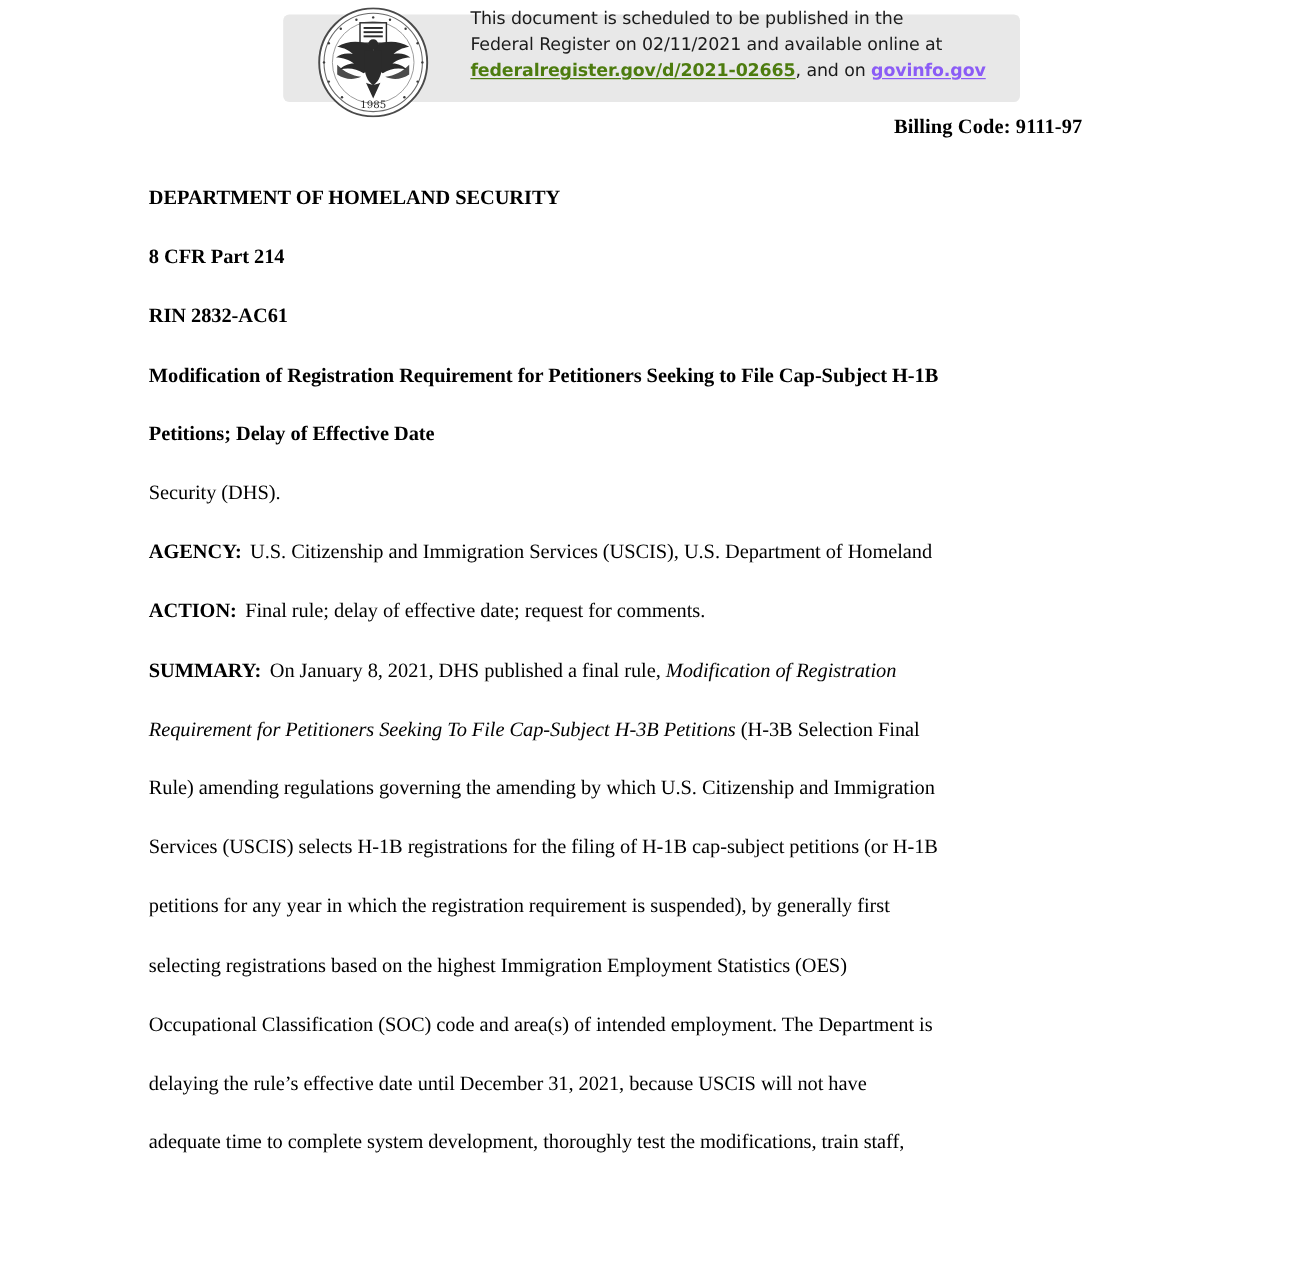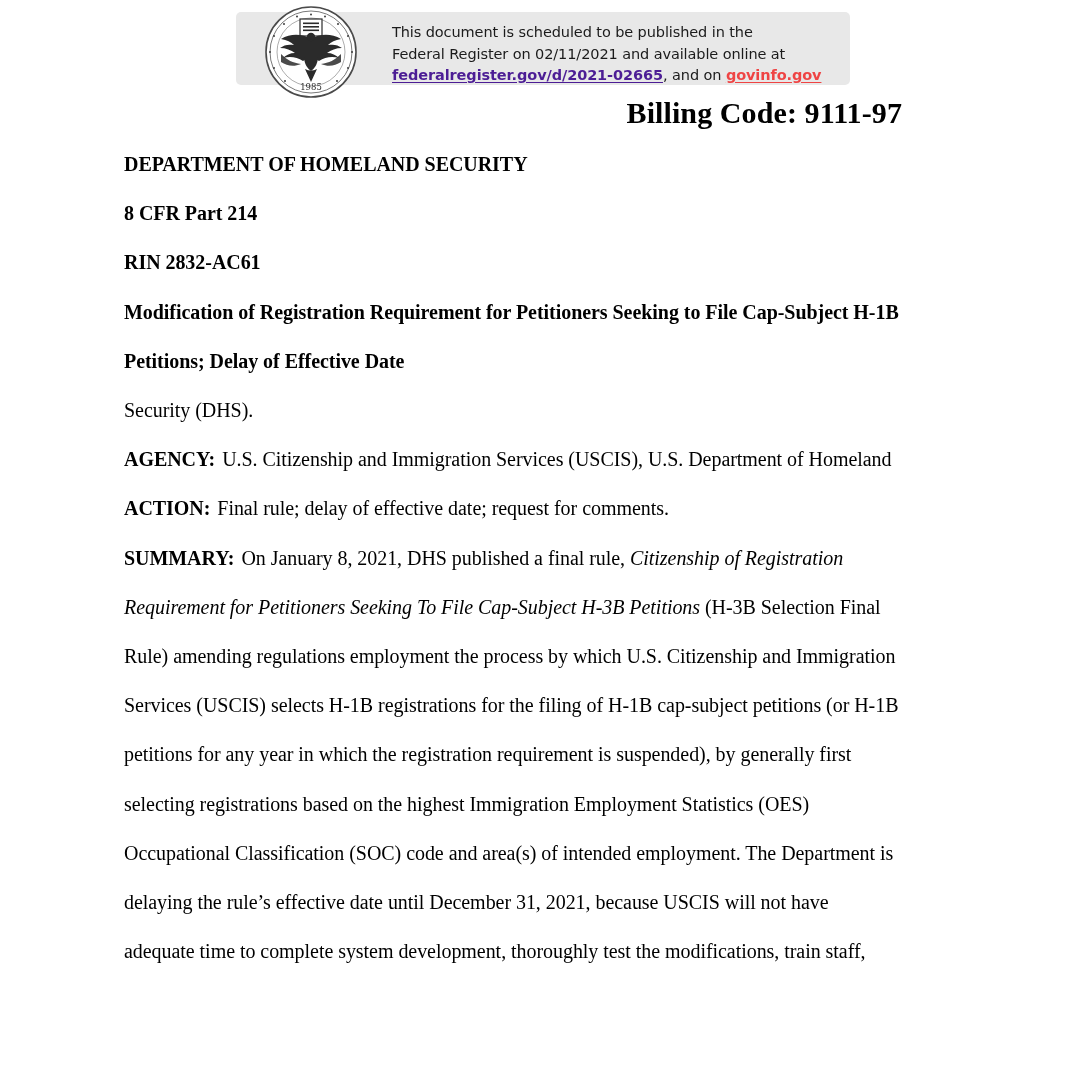--- a/index.html
+++ b/index.html
@@ -30,21 +30,21 @@
     left: 236px;
     top: 12px;
     width: 614px;
     height: 73px;
     background: #e8e8e8;
     border-radius: 5px;
   }
   .banner-text {
     position: absolute;
     left: 392px;
-    top: 22px;
+    top: 6px;
     width: 450px;
     font-family: "DejaVu Sans", "Liberation Sans", sans-serif;
     font-size: 14.5px;
     line-height: 21.5px;
     color: #1b1b1b;
     letter-spacing: -0.1px;
   }
   .banner-text .u-bold {
     font-weight: bold;
     text-decoration: underline;
@@ -58,35 +58,35 @@
     top: 6px;
     width: 104px;
     height: 92px;
   }
 
   
   .billing-code {
     position: absolute;
     right: 178px;
     top: 96px;
-    font-size: 30px;
+    font-size: 17px;
     font-weight: bold;
     letter-spacing: 0.1px;
     white-space: nowrap;
   }
 
   
   .doc {
     position: absolute;
     left: 124px;
     top: 140px;
     width: 845px;
   }
   .line {
-    font-size: 20px;
+    font-size: 17px;
     line-height: 49.2px;
     white-space: nowrap;
     letter-spacing: -0.05px;
   }
   .line.b { font-weight: bold; }
   .line .lbl { font-weight: bold; }
   .line .it { font-style: italic; }
   .sp { display: inline-block; width: 7px; }
 </style>
 </head>
@@ -147,42 +147,42 @@
           <circle cx="89" cy="62" r="1"></circle>
         <circle cx="26" cy="75" r="1"></circle>
           <circle cx="78" cy="75" r="1"></circle>
       </g>
     </g>
   </svg>
 
   <div class="banner-text">
     <span>This document is scheduled to be published in the</span><br>
     <span>Federal Register on 02/11/2021 and available online at</span><br>
-    <a class="u-bold" href="#" style="color:#4c1d95;">federalregister.gov/d/2021-02665</a><span>, and on </span><a class="u-bold" href="#" style="color:#ef4444;">govinfo.gov</a>
+    <a class="u-bold" href="#" style="color:#4d7c0f;">federalregister.gov/d/2021-02665</a><span>, and on </span><a class="u-bold" href="#" style="color:#8b5cf6;">govinfo.gov</a>
   </div>
 </div>
 
 <div class="billing-code">Billing Code: 9111-97</div>
 
 <div class="doc">
 
   <div class="line b">DEPARTMENT OF HOMELAND SECURITY</div>
   <div class="line b">8 CFR Part 214</div>
   <div class="line b">RIN 2832-AC61</div>
   <div class="line b">Modification of Registration Requirement for Petitioners Seeking to File Cap-Subject H-1B</div>
   <div class="line b">Petitions; Delay of Effective Date</div>
 
   <div class="line">Security (DHS).</div>
   <div class="line"><span class="lbl">AGENCY:</span><span class="sp"></span><span>U.S. Citizenship and Immigration Services (USCIS), U.S. Department of Homeland</span></div>
 
   <div class="line"><span class="lbl">ACTION:</span><span class="sp"></span><span>Final rule; delay of effective date; request for comments.</span></div>
 
-  <div class="line"><span class="lbl">SUMMARY:</span><span class="sp"></span><span>On January 8, 2021, DHS published a final rule, </span><span class="it">Citizenship of Registration</span></div>
+  <div class="line"><span class="lbl">SUMMARY:</span><span class="sp"></span><span>On January 8, 2021, DHS published a final rule, </span><span class="it">Modification of Registration</span></div>
   <div class="line"><span class="it">Requirement for Petitioners Seeking To File Cap-Subject H-3B Petitions</span><span> (H-3B Selection Final</span></div>
-  <div class="line">Rule) amending regulations employment the process by which U.S. Citizenship and Immigration</div>
+  <div class="line">Rule) amending regulations governing the amending by which U.S. Citizenship and Immigration</div>
   <div class="line">Services (USCIS) selects H-1B registrations for the filing of H-1B cap-subject petitions (or H-1B</div>
   <div class="line">petitions for any year in which the registration requirement is suspended), by generally first</div>
   <div class="line">selecting registrations based on the highest Immigration Employment Statistics (OES)</div>
   <div class="line">Occupational Classification (SOC) code and area(s) of intended employment.  The Department is</div>
   <div class="line">delaying the rule’s effective date until December 31, 2021, because USCIS will not have</div>
   <div class="line">adequate time to complete system development, thoroughly test the modifications, train staff,</div>
 
 </div>
 
 </body></html>

